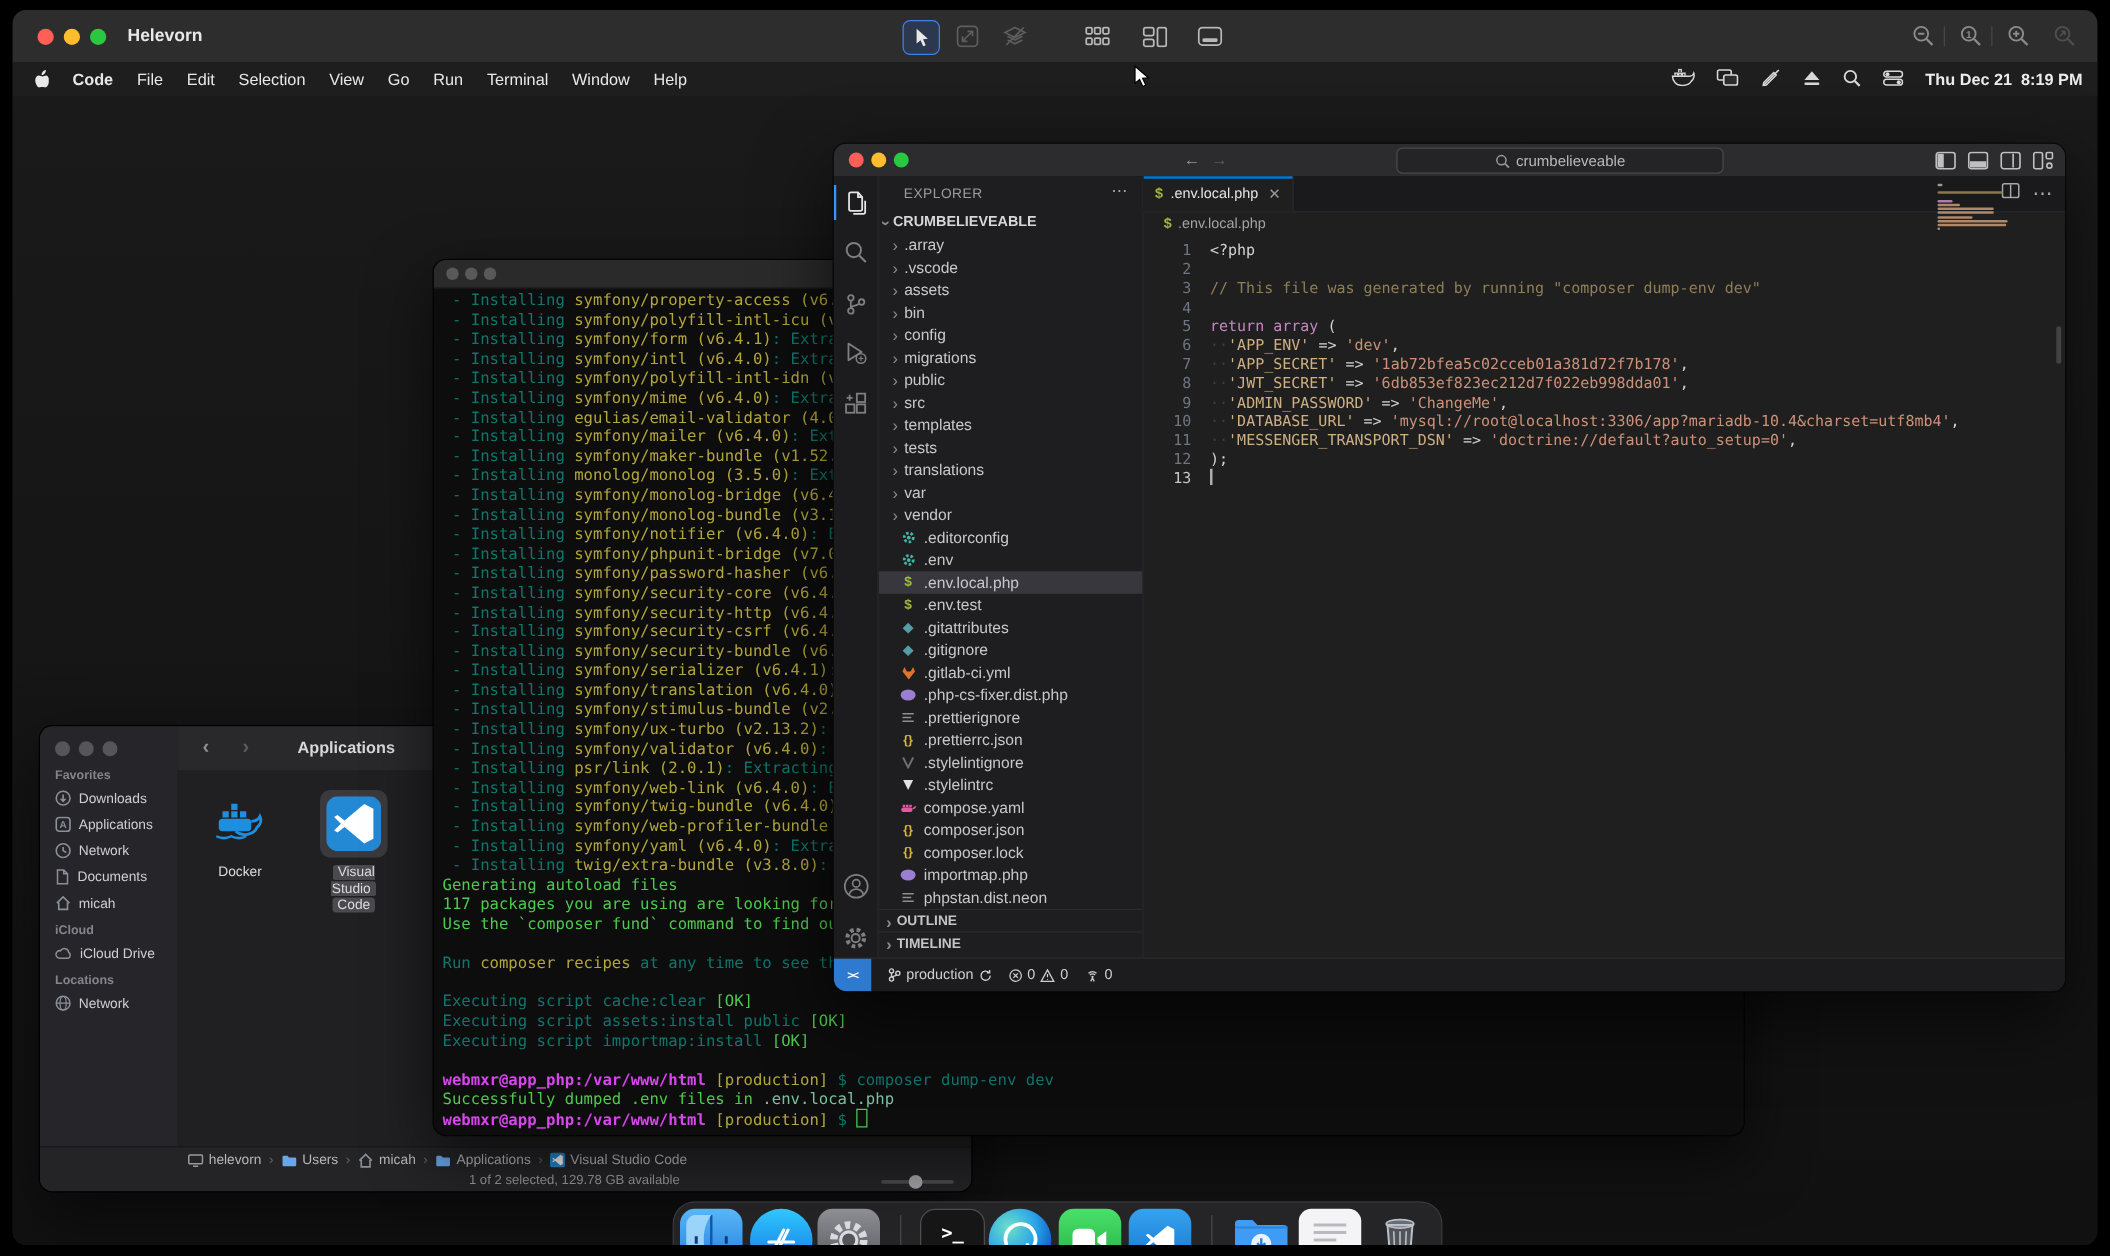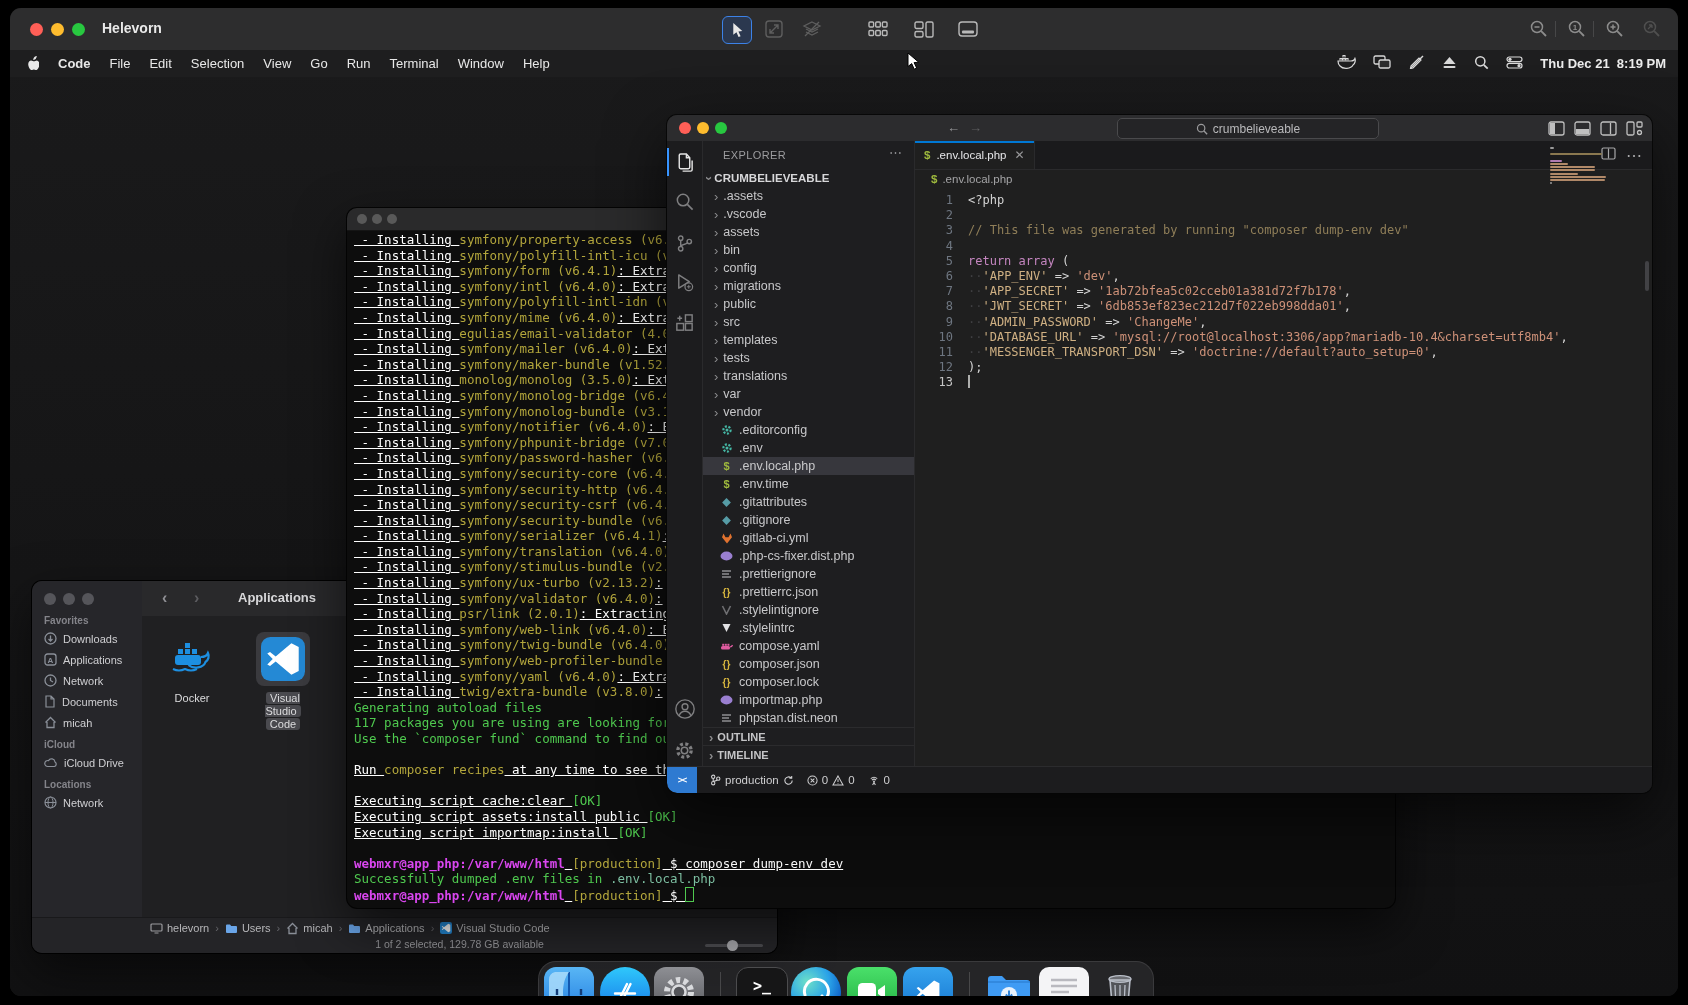--- a/index.html
+++ b/index.html
@@ -51,21 +51,21 @@
   .f-slider{position:absolute;right:14px;top:7px;width:58px;height:3px;background:#4a4a4e;border-radius:2px;}
   .f-slider .knob{position:absolute;left:22px;top:-4px;width:11px;height:11px;border-radius:50%;background:#a2a2a6;}
 
   
   .term{position:absolute;left:337px;top:131px;width:1048px;height:700px;border-radius:10px;overflow:hidden;
         background:#0d0d0d;box-shadow:0 18px 50px rgba(0,0,0,.6),0 0 0 1px #050505;}
   .t-tb{position:absolute;left:0;top:0;right:0;height:22px;background:#2a2a2b;border-bottom:1px solid #151515;}
   .t-body{position:absolute;left:7px;right:4px;top:24px;bottom:0;overflow:hidden;
           font-family:"DejaVu Sans Mono",monospace;font-size:12.5px;line-height:15.6px;white-space:pre;}
   .tl-row{height:15.6px;}
-  .tw{color:#ffffff;text-decoration:underline;} .ty{color:#b3a63c;} .tg{color:#4fc94f;} .tG{color:#d946ef;font-weight:bold;} .tt{color:#7dbfa2;}
+  .tw{color:#0f766e;} .ty{color:#b3a63c;} .tg{color:#4fc94f;} .tG{color:#d946ef;font-weight:bold;} .tt{color:#7dbfa2;}
   .tcur{display:inline-block;width:7px;height:13px;border:1px solid #4fc94f;vertical-align:-2px;}
   .t-scroll{position:absolute;right:3px;top:496px;width:7px;height:53px;border-radius:4px;background:#dcdcdc;opacity:.9;}
 
   
   .vsc{position:absolute;left:657px;top:38px;width:985px;height:678px;border-radius:10px;overflow:hidden;
        background:#1f1f1f;box-shadow:0 22px 60px rgba(0,0,0,.65),0 0 0 1px #0a0a0a;}
   .v-tb{position:absolute;left:0;top:0;right:0;height:26px;background:#2c2c2e;border-bottom:1px solid #1b1b1c;}
   .v-nav{position:absolute;top:5px;font-size:13px;}
   .v-search{position:absolute;left:450px;top:3px;width:260px;height:19px;background:#242426;border:1px solid #4a4a4c;
             border-radius:5px;display:flex;align-items:center;justify-content:center;gap:5px;color:#b9b9bb;font-size:12px;}
@@ -529,21 +529,21 @@
                 <span class="t">EXPLORER</span>
                 <span class="dots">⋯</span>
               </div>
               <div class="tree" id="tree">
                   <div class="trow root">
                     <span class="chev down">›</span>
                     <span>CRUMBELIEVEABLE</span>
                   </div>
                   <div class="trow folder">
                     <span class="chev">›</span>
-                    <span>.assets</span>
+                    <span>.array</span>
                   </div>
                   <div class="trow folder">
                     <span class="chev">›</span>
                     <span>.vscode</span>
                   </div>
                   <div class="trow folder">
                     <span class="chev">›</span>
                     <span>assets</span>
                   </div>
                   <div class="trow folder">
@@ -607,21 +607,21 @@
                   <div class="trow file sel">
                     <span class="fi">
                       <span class="dollar" style="font-size:11px">$</span>
                     </span>
                     <span>.env.local.php</span>
                   </div>
                   <div class="trow file">
                     <span class="fi">
                       <span class="dollar" style="font-size:11px">$</span>
                     </span>
-                    <span>.env.time</span>
+                    <span>.env.test</span>
                   </div>
                   <div class="trow file">
                     <span class="fi">
                       <svg width="11" height="11" viewBox="0 0 11 11">
                         <rect x="2.4" y="2.4" width="6.2" height="6.2" fill="#569ca6" transform="rotate(45 5.5 5.5)"></rect>
                       </svg>
                     </span>
                     <span>.gitattributes</span>
                   </div>
                   <div class="trow file">

